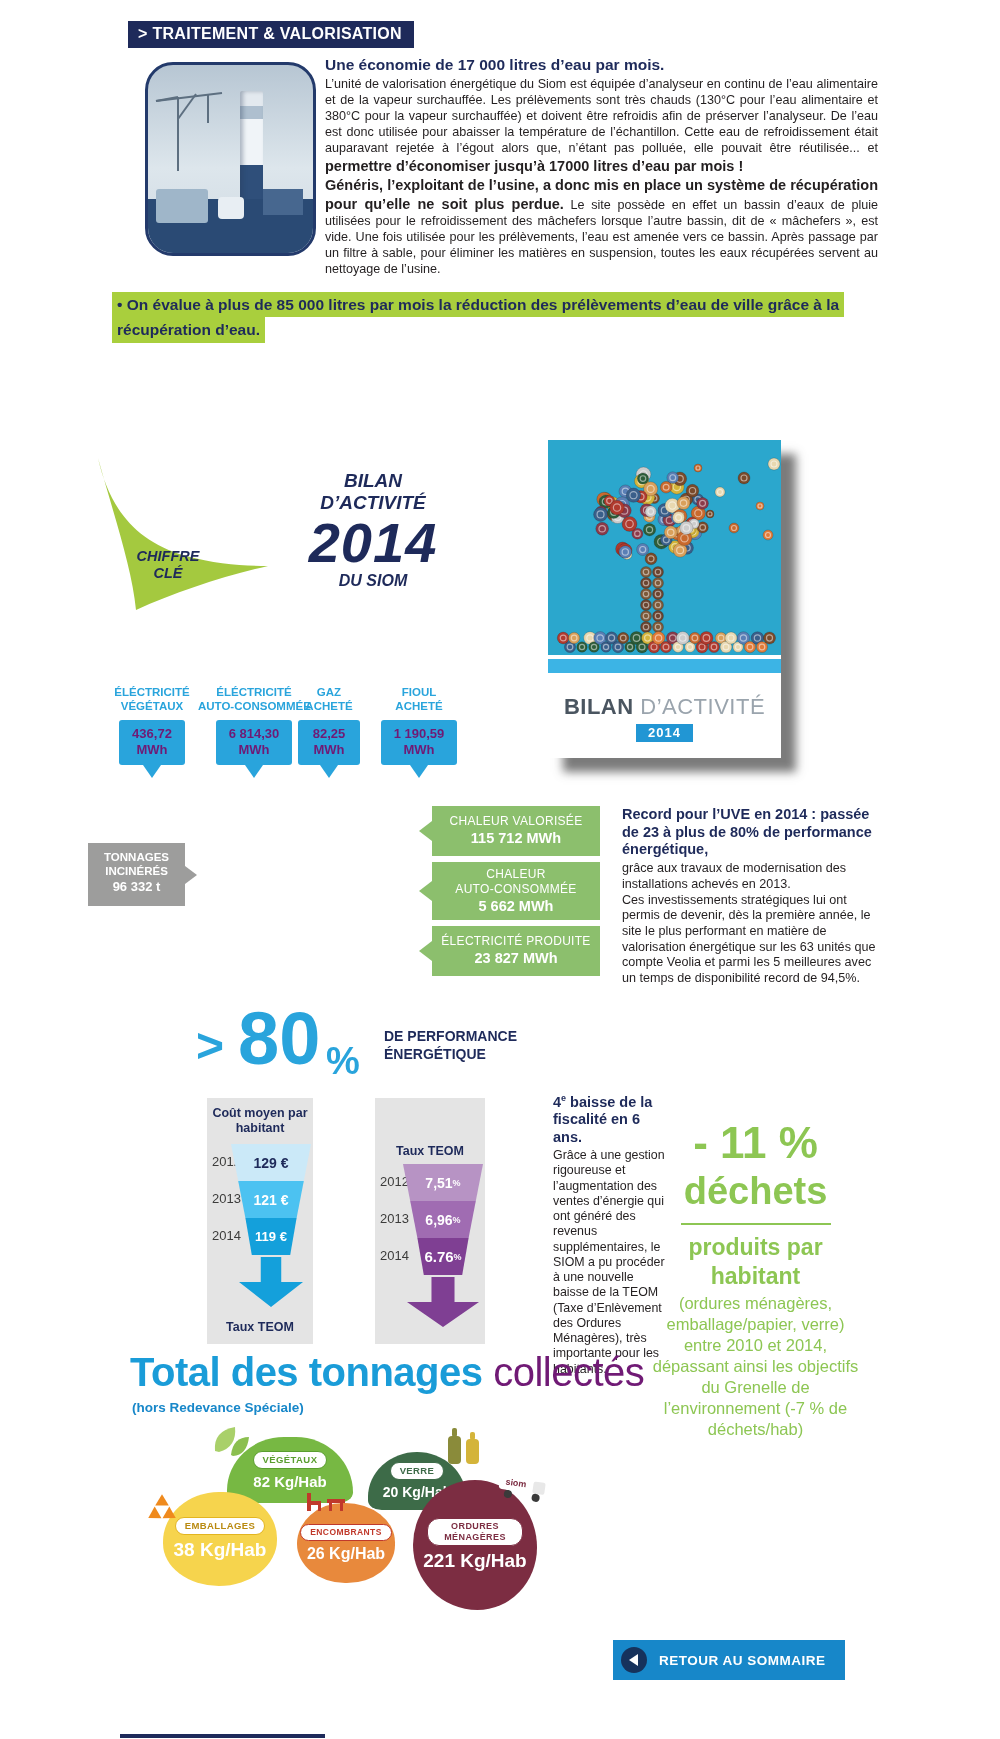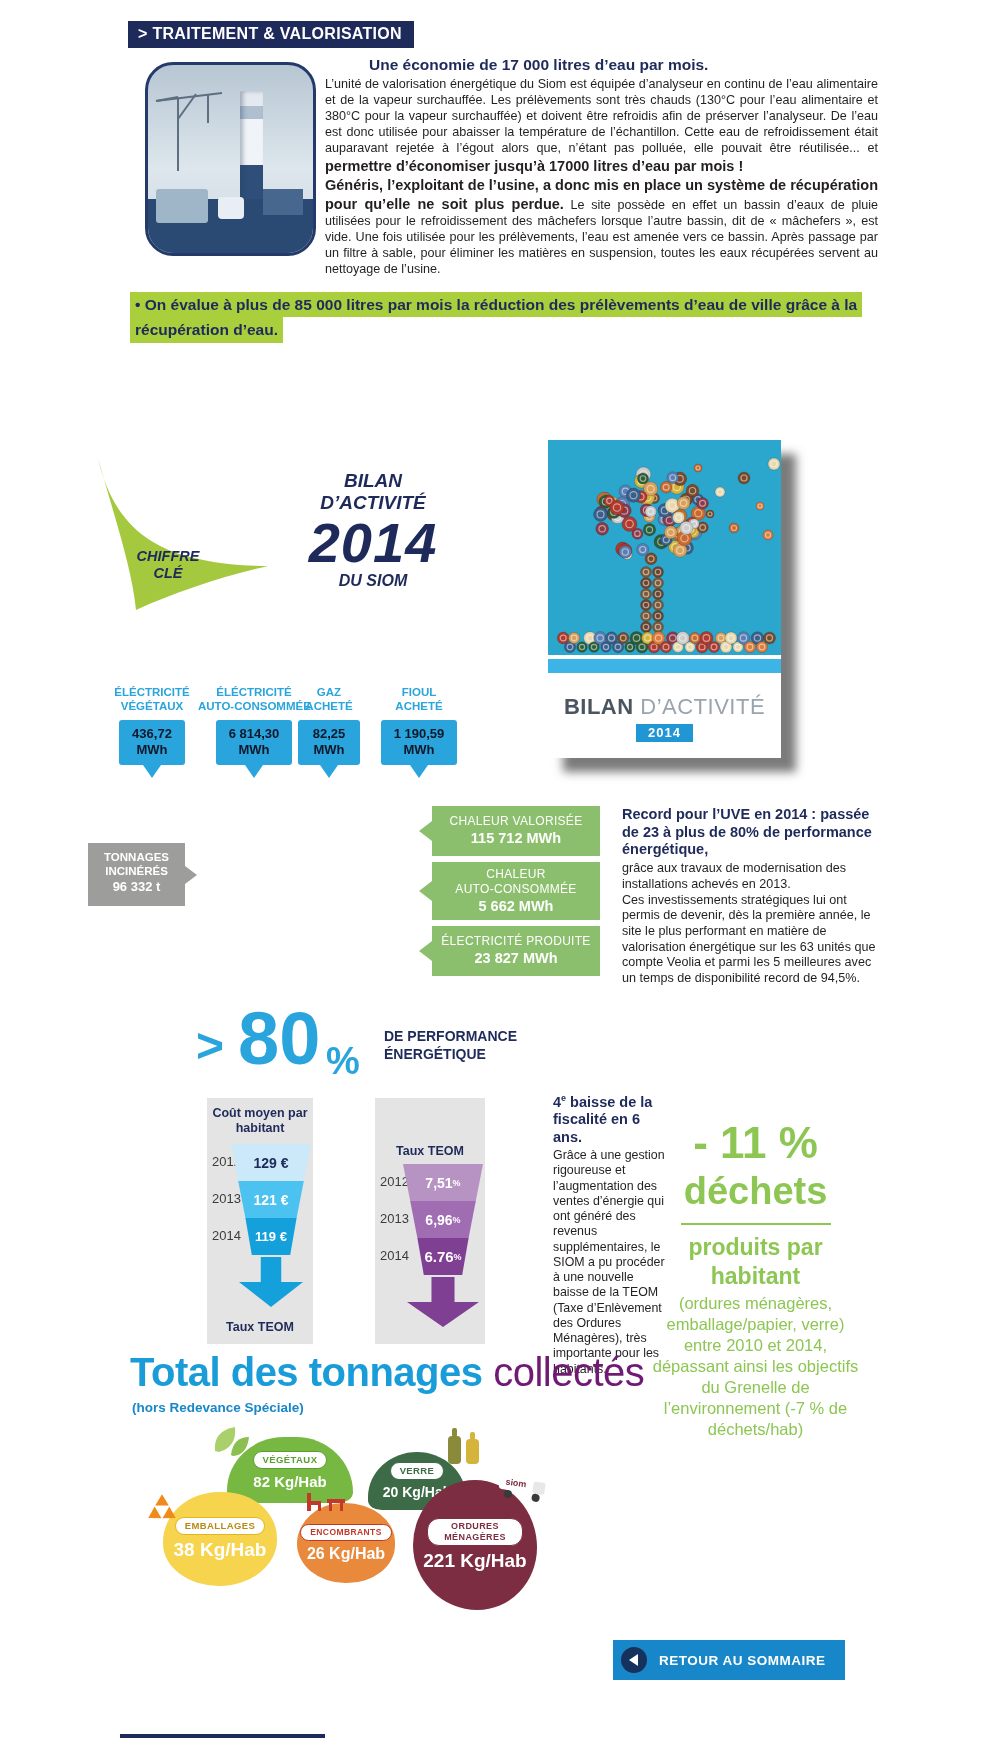--- a/index.html
+++ b/index.html
@@ -29,21 +29,21 @@
   
   .cover{background:#fff;box-shadow:15px 14px 9px rgba(90,90,90,.8);}
   .cover .strip{height:14px;background:#3cb4e5;}
   .cover .brand{height:89px;display:flex;flex-direction:column;align-items:center;justify-content:center;}
   .cover .brand .t{font-size:22px;letter-spacing:.5px;}
   .cover .badge{margin-top:4px;background:#2196d4;color:#fff;font-weight:bold;font-size:13px;
       padding:1px 12px 2px;letter-spacing:1px;}
   
   .statcol{text-align:center;}
   .statcol .lbl{color:#29a4dc;font-weight:bold;font-size:11.5px;line-height:1.2;white-space:nowrap;}
-  .statbox{margin:6px auto 0;background:#29a4dc;color:#0f172a;font-weight:bold;font-size:13px;
+  .statbox{margin:6px auto 0;background:#29a4dc;color:#701a75;font-weight:bold;font-size:13px;
       line-height:1.3;border-radius:3px;padding:6px 2px;}
   .tail-down{width:0;height:0;border-left:9px solid transparent;border-right:9px solid transparent;
       border-top:13px solid #29a4dc;margin:0 auto;}
   
   .panel{background:#dcdddd;}
   .uiomtitle{font-weight:bold;font-size:22px;color:#1f3d7a;letter-spacing:.5px;}
   .graybox{background:#9d9d9c;color:#fff;text-align:center;font-weight:bold;font-size:11.5px;
       line-height:1.25;padding-top:7px;}
   .graybox .tail{position:absolute;left:100%;top:50%;transform:translateY(-50%);width:0;height:0;
       border-top:9px solid transparent;border-bottom:9px solid transparent;border-left:12px solid #9d9d9c;}
@@ -95,25 +95,25 @@
       </g>
     </svg>
     <div class="chimney"></div>
     <div class="bldgs"></div>
     <div class="bldg2"></div>
     <div class="tank"></div>
     <div class="bldg3"></div>
   </div>
 
   <div class="abs" style="left:325px;top:56px;width:553px;">
-    <div class="navy" style="font-weight:bold;font-size:15.5px;margin-bottom:3px;margin-left:44px;">Une économie de 17 000 litres d’eau par mois.</div>
+    <div class="navy" style="font-weight:bold;font-size:15.5px;margin-bottom:3px;">Une économie de 17 000 litres d’eau par mois.</div>
     <div class="bodytxt"><span>L’unité de valorisation énergétique du Siom est équipée d’analyseur en continu de l’eau alimentaire et de la vapeur surchauffée. Les prélèvements sont très chauds (130°C pour l’eau alimentaire et 380°C pour la vapeur surchauffée) et doivent être refroidis afin de préserver l’analyseur. De l’eau est donc utilisée pour abaisser la température de l’échantillon. Cette eau de refroidissement était auparavant rejetée à l’égout alors que, n’étant pas polluée, elle pouvait être réutilisée... et </span><span style="font-weight:bold;font-size:14.5px;">permettre d’économiser jusqu’à 17000 litres d’eau par mois !</span><br><span style="font-weight:bold;font-size:14.5px;">Généris, l’exploitant de l’usine, a donc mis en place un système de récupération pour qu’elle ne soit plus perdue.</span><span> Le site possède en effet un bassin d’eaux de pluie utilisées pour le refroidissement des mâchefers lorsque l’autre bassin, dit de « mâchefers », est vide. Une fois utilisée pour les prélèvements, l’eau est amenée vers ce bassin. Après passage par un filtre à sable, pour éliminer les matières en suspension, toutes les eaux récupérées servent au nettoyage de l’usine.</span></div>
   </div>
 
-  <div class="abs" style="left:130px;top:292px;width:770px;">
+  <div class="abs" style="left:112px;top:292px;width:770px;">
     <span class="hl">• On évalue à plus de 85 000 litres par mois la réduction des prélèvements d’eau de ville  grâce à la</span><br>
     <span class="hl">récupération d’eau.</span>
   </div>
 
   <svg class="abs" style="left:90px;top:456px;" width="185" height="155" viewBox="0 0 185 155">
     <path d="M8,2 C18,46 40,84 96,100 C126,108 152,110 178,110 C134,120 86,136 46,154 C42,112 24,60 8,2 Z" fill="#a4c93f"></path>
   </svg>
   <div class="abs bilan" style="left:118px;top:548px;width:100px;font-size:14.5px;">
     <div>CHIFFRE</div>
     <div>CLÉ</div>

